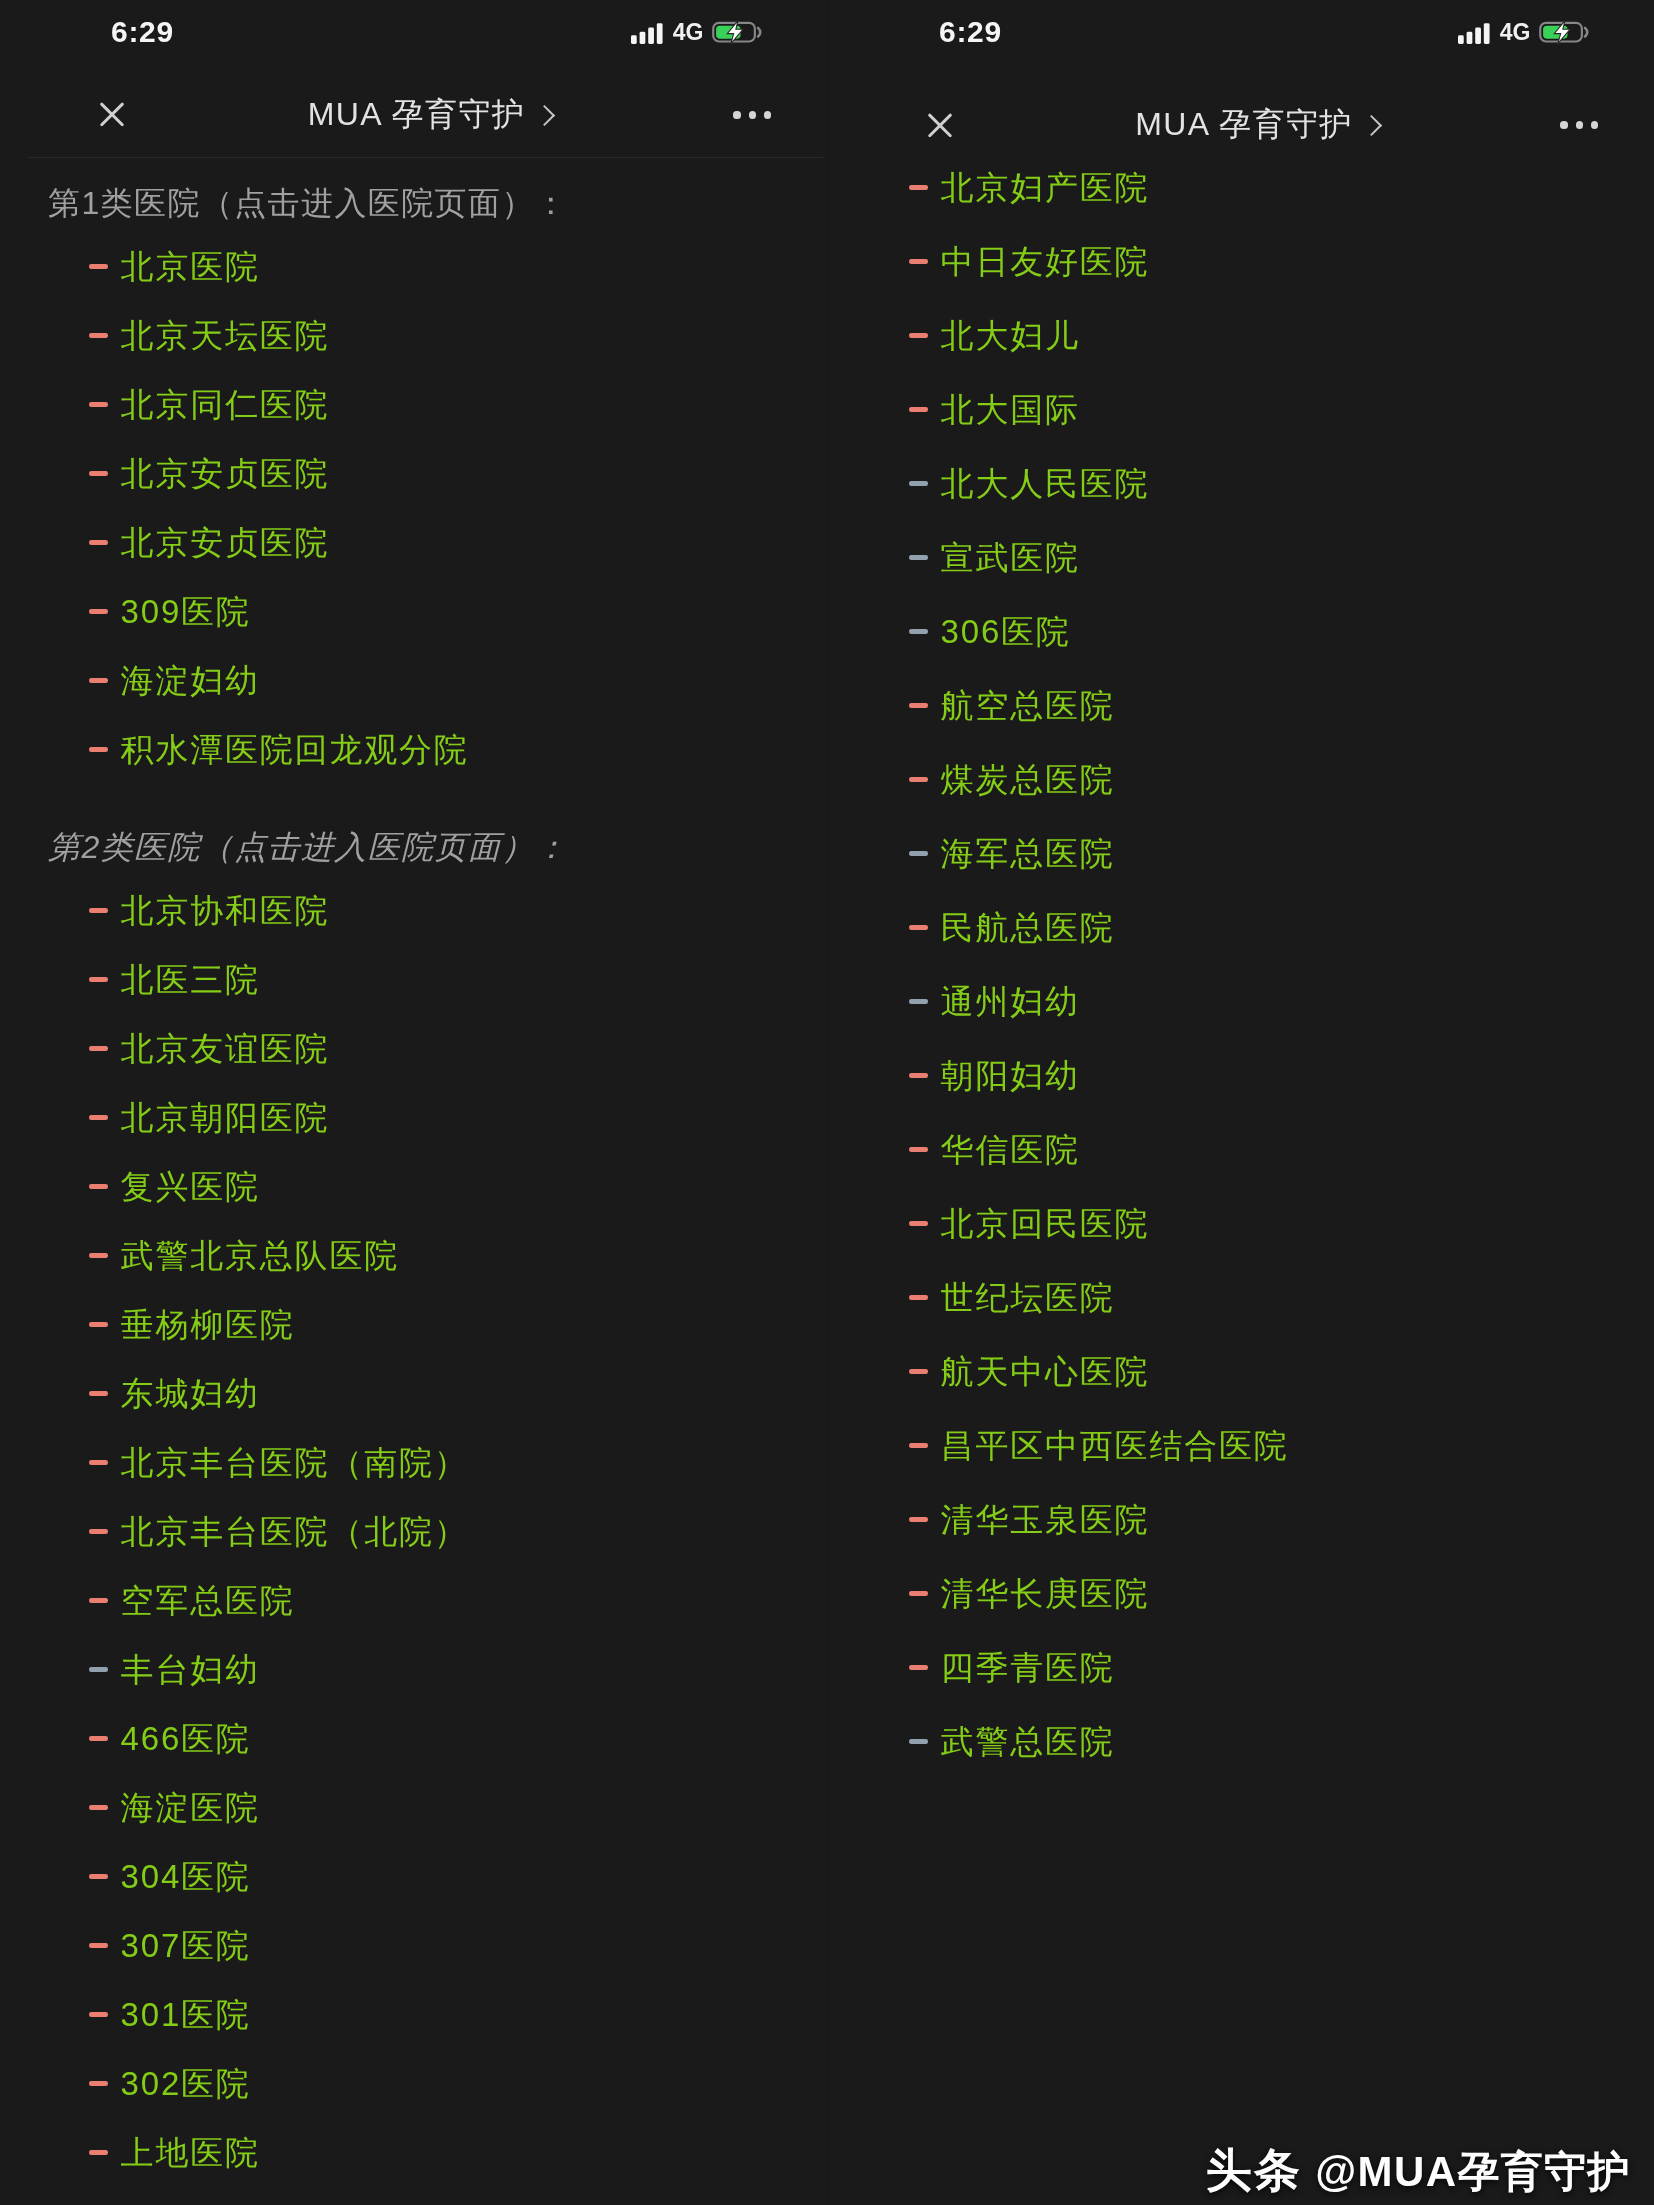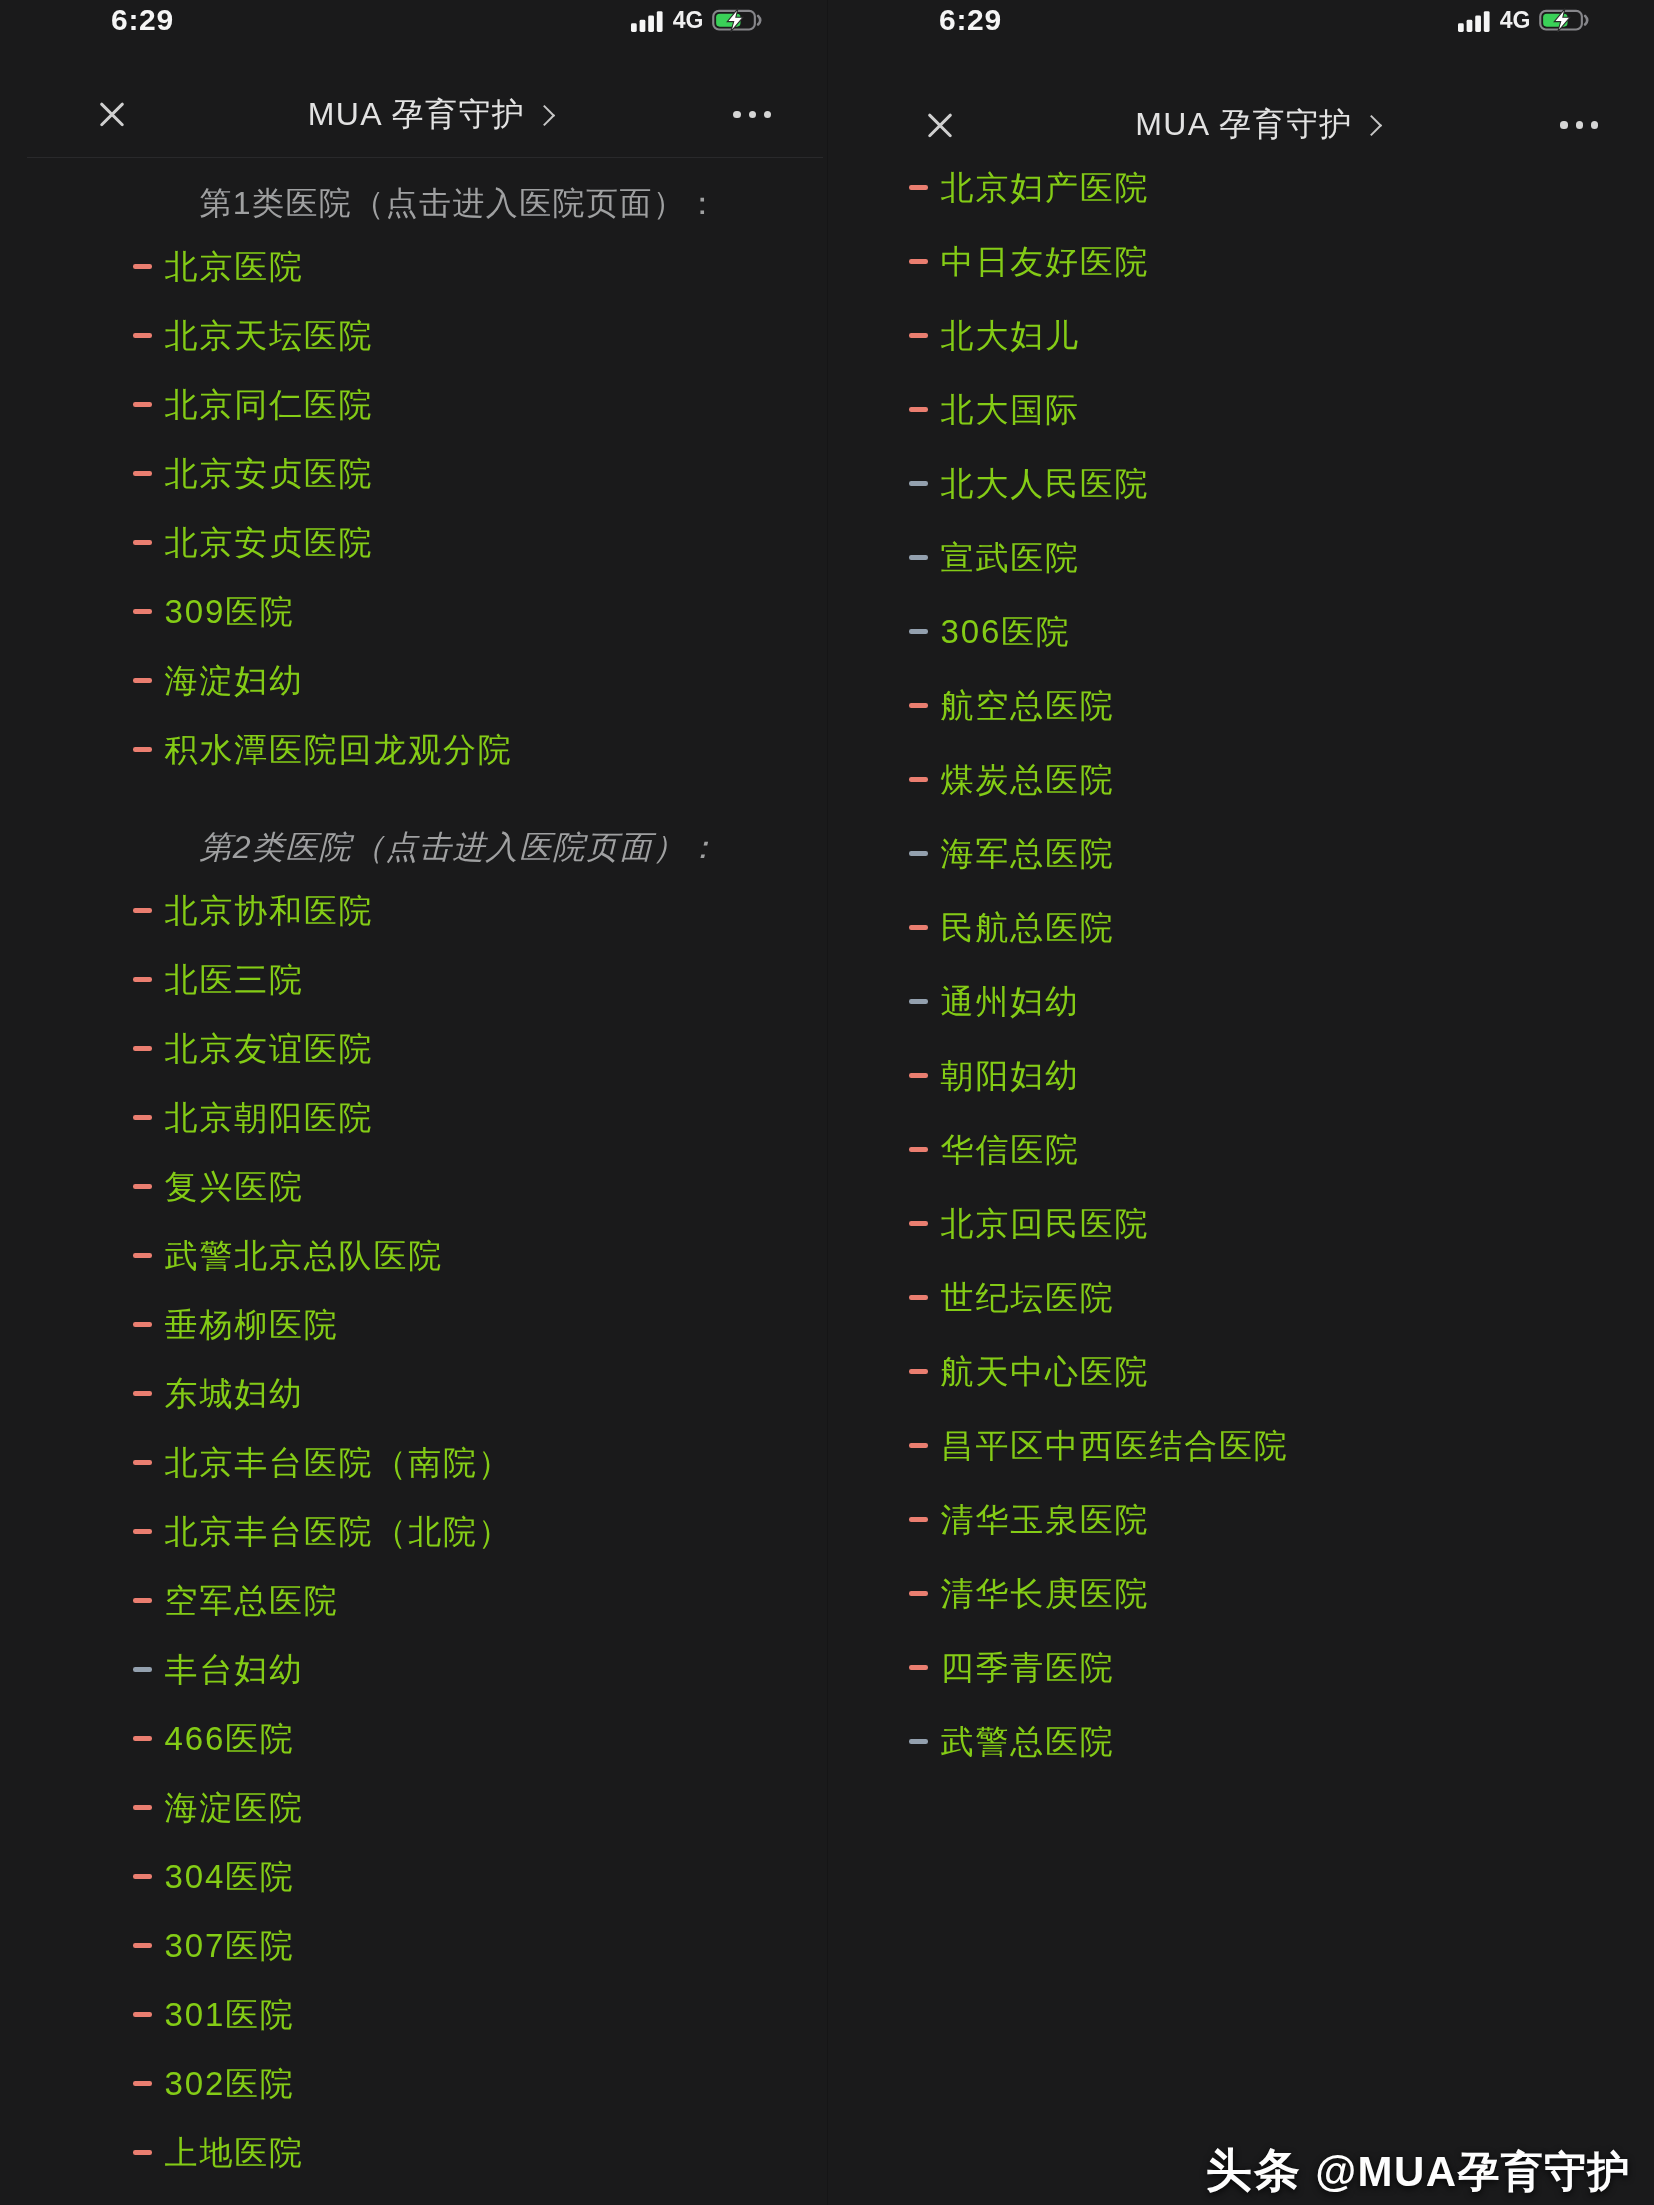--- a/index.html
+++ b/index.html
@@ -6,42 +6,42 @@
   body{
     width:1654px;height:2205px;position:relative;overflow:hidden;
     font-family:"Liberation Sans","DejaVu Sans",sans-serif;
     -webkit-font-smoothing:antialiased;
   }
   .canvas{width:1654px;height:2205px;position:relative;display:flex;background:#1a1a1b;}
   .panel{width:827px;height:2205px;position:relative;background:#1a1a1b;box-sizing:border-box;display:flex;flex-direction:column;}
   .panel.p1{border-left:0.7px solid #151516;}
 
   
-  .statusbar{height:79px;display:flex;justify-content:space-between;align-items:flex-start;padding:4px 63px 0 111px;box-sizing:border-box;}
+  .statusbar{height:79px;display:flex;justify-content:space-between;align-items:flex-start;padding:16px 63px 0 111px;box-sizing:border-box;}
   .sb-time{font-size:30px;font-weight:700;color:#f5f5f5;letter-spacing:0.7px;line-height:32px;}
   .sb-right{display:flex;align-items:center;gap:8.6px;height:32px;}
   .net-label{font-size:23px;font-weight:600;color:#f0f0f0;line-height:32px;}
 
   
   .navbar{height:92px;display:flex;align-items:center;padding:0 56px 0 97px;box-sizing:border-box;}
   .x-icon{position:relative;width:29px;height:29px;flex:0 0 auto;cursor:pointer;}
   .x-icon::before,.x-icon::after{content:"";position:absolute;left:-1.4px;top:13px;width:32px;height:2.9px;background:#cfcfcf;border-radius:1.4px;}
   .x-icon::before{transform:rotate(45deg);}
   .x-icon::after{transform:rotate(-45deg);}
   .nav-center{flex:1;display:flex;justify-content:center;align-items:center;gap:11.5px;min-width:0;}
   .nav-title{font-size:32px;font-weight:500;color:#e2e2e2;letter-spacing:1.4px;white-space:nowrap;}
   .chevron{width:13px;height:13px;border-top:2.9px solid #c6c6c6;border-right:2.9px solid #c6c6c6;transform:rotate(45deg);margin-top:1.4px;flex:0 0 auto;}
   .more-dots{display:flex;gap:8px;align-items:center;flex:0 0 auto;cursor:pointer;height:29px;}
   .more-dots i{width:7.2px;height:7.2px;border-radius:50%;background:#d5d5d5;display:block;}
 
   .hdr-divider{height:1.4px;background:#29292b;margin:0 4.3px 0 27px;}
 
   
   .content{display:flex;flex-direction:column;box-sizing:border-box;}
-  .p0 .content{padding-left:92px;text-align:center;}
+  .p0 .content{padding-left:48px;}
   .p1 .content{padding-left:37px;}
   .section-heading{font-size:32px;line-height:33px;color:#9fa0a1;letter-spacing:1.4px;font-weight:400;white-space:nowrap;}
   .p0 .section-heading{margin:29px 0 30px 0;}
   .p0 .section-heading.sec-next{margin-top:29px;font-style:italic;}
   .p1 .section-heading{margin:33px 0 33px 0;}
   .item{display:flex;align-items:center;}
   .p0 .item{margin:0 0 36px 41px;height:33px;}
   .p1 .item{margin:0 0 41px 44px;height:33px;}
   .dash{width:19.4px;height:4.3px;border-radius:2.2px;background:#ea7e70;margin-right:12.2px;flex:0 0 auto;}
   .dash.grey{background:#93a0ae;}

